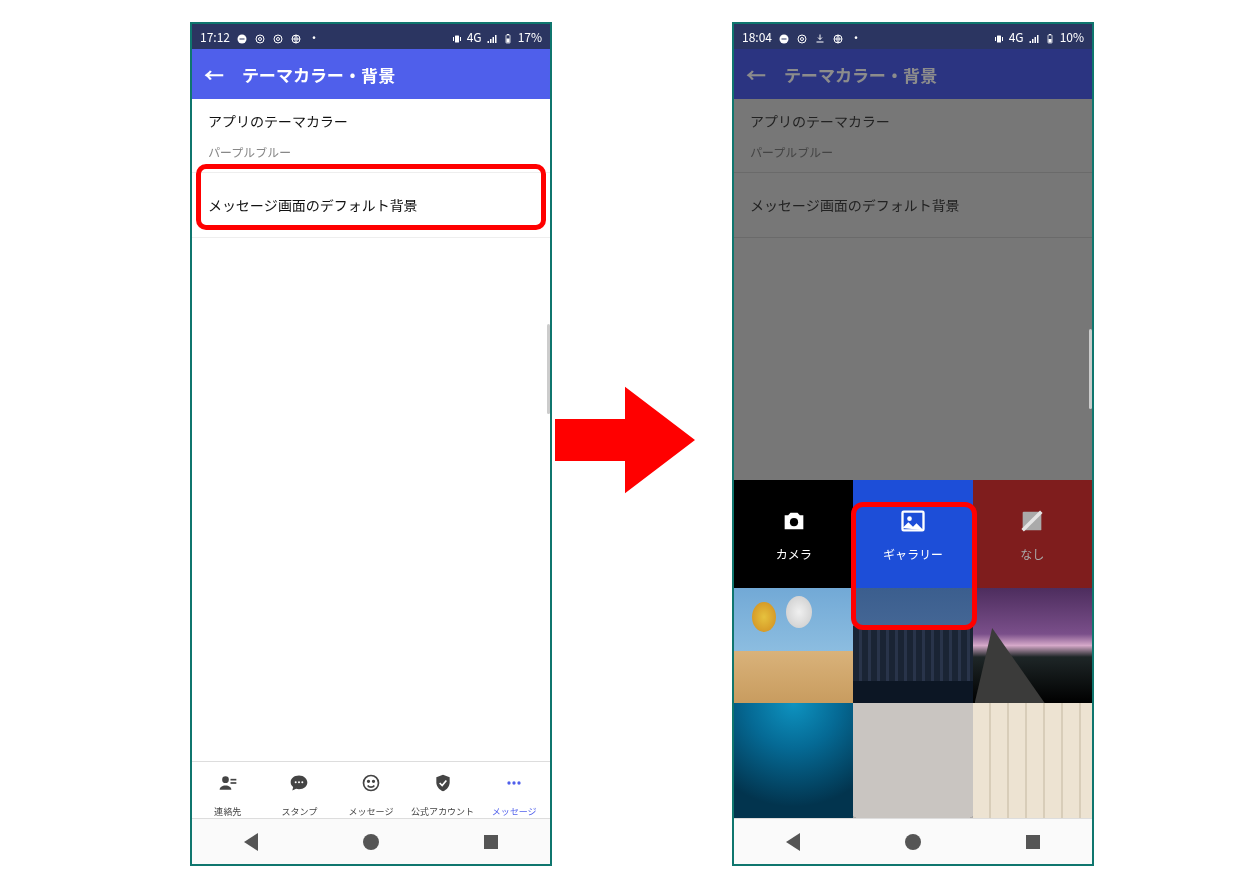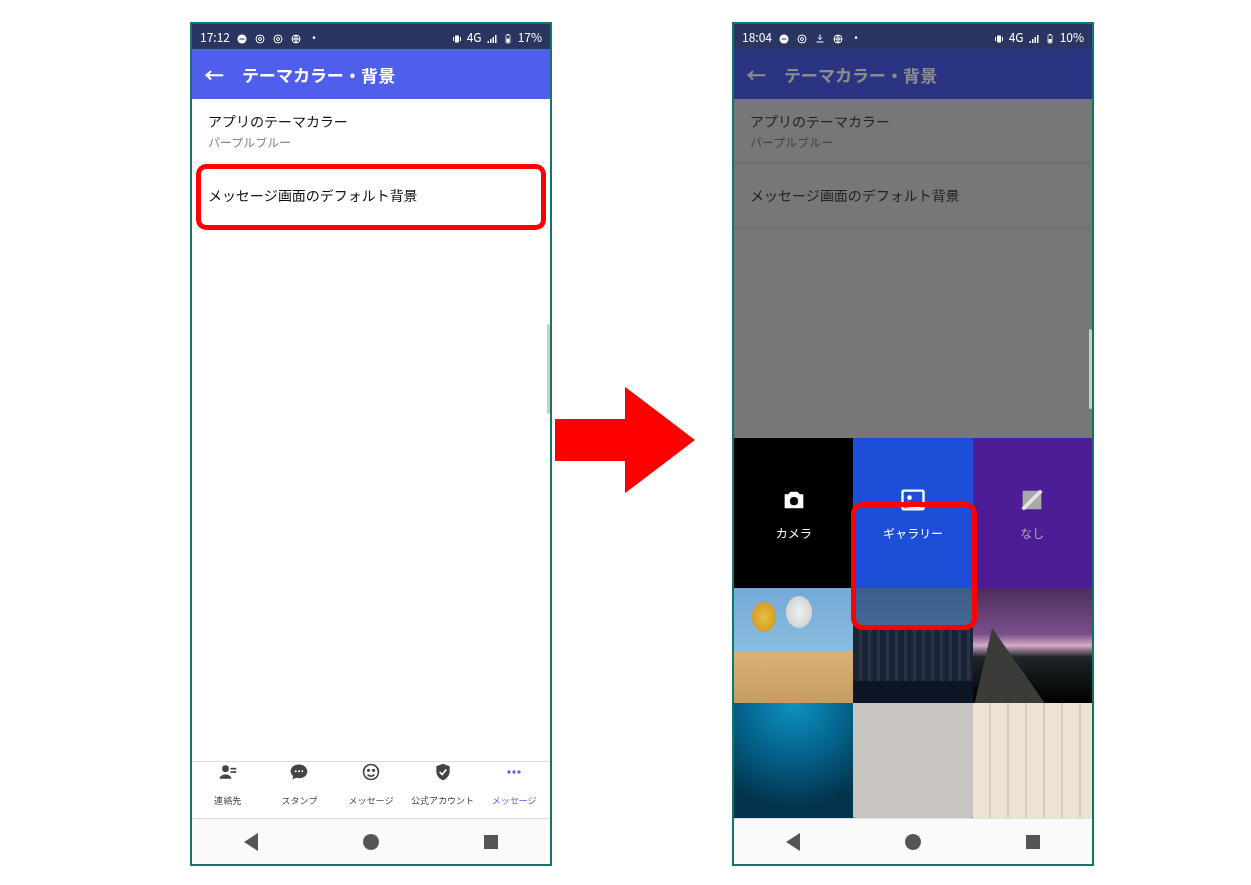--- a/index.html
+++ b/index.html
@@ -53,21 +53,21 @@
   .header .back-arrow { font-size:20px; }
 
   
   .settings-row {
     padding:12px 16px;
     border-bottom:1px solid #eee;
     background:#fff;
   }
   .settings-row.dim { background:#777; border-bottom:1px solid #6a6a6a;}
   .settings-row .title { font-size:14px; color:#111;}
-  .settings-row .sub { font-size:12px; color:#888; margin-top:2px;}
+  .settings-row .sub { font-size:12px; color:#888; margin-top:12px;}
   .settings-row.dim .title{ color:#222;}
   .settings-row.dim .sub{ color:#444;}
   .content-fill-left { flex:1; background:#fff;}
   .content-fill-right { flex:1; background:#777;}
 
   .phone-inner-left {
     display:flex; flex-direction:column; height:100%;
   }
   .phone-inner-right {
     display:flex; flex-direction:column; height:100%;
@@ -86,46 +86,46 @@
     pointer-events:none;
   }
 
   
   .tabbar {
     height:56px;
     border-top:1px solid #ddd;
     display:flex;
     background:#fff;
   }
-  .tab { flex:1; display:flex;flex-direction:column;align-items:center;justify-content:flex-start; font-size:9px; color:#444; gap:12px;}
+  .tab { flex:1; display:flex;flex-direction:column;align-items:center;justify-content:flex-end; font-size:9px; color:#444; gap:12px;}
   .tab.active { color:#4f5feb;}
   .tab svg { width:20px;height:20px;}
   
   
   .navbar {
     height:45px;background:#fafafa;display:flex;align-items:center;justify-content:space-around;
     border-top:1px solid #ddd;
   }
   .nav-tri{width:0;height:0;border-top:9px solid transparent;border-bottom:9px solid transparent;border-right:14px solid #555;}
   .nav-circ{width:16px;height:16px;border-radius:50%;background:#555;}
   .nav-sq{width:14px;height:14px;background:#555;}
 
   
   .option-row {
     display:flex;
-    height:150px;
+    height:108px;
   }
   .opt {
     flex:1;
     display:flex;flex-direction:column;align-items:center;justify-content:center;
     color:#fff;font-size:12px;gap:10px;
   }
   .opt.black{background:#000;}
   .opt.blue{background:#1d4ed8;}
-  .opt.gray{background:#4c1d95;color:#aaa;}
+  .opt.gray{background:#7f1d1d;color:#aaa;}
   .opt svg{width:28px;height:28px;}
 
   .thumb-row{display:flex;height:115px;}
   .thumb{flex:1;position:relative;overflow:hidden;}
 
   
   .thumb.balloons{background:linear-gradient(#72a9d6 0%,#8cbde0 55%,#d9b27a 55%,#c89c5f 100%);}
   .thumb.balloons::before,.thumb.balloons::after{content:"";position:absolute;border-radius:50%;}
   .thumb.balloons::before{width:24px;height:30px;background:radial-gradient(#e6c23e,#d08b1f);left:18px;top:14px;}
   .thumb.balloons::after{width:26px;height:32px;background:radial-gradient(#f0f0f0,#c9c9c9);left:52px;top:8px;}

